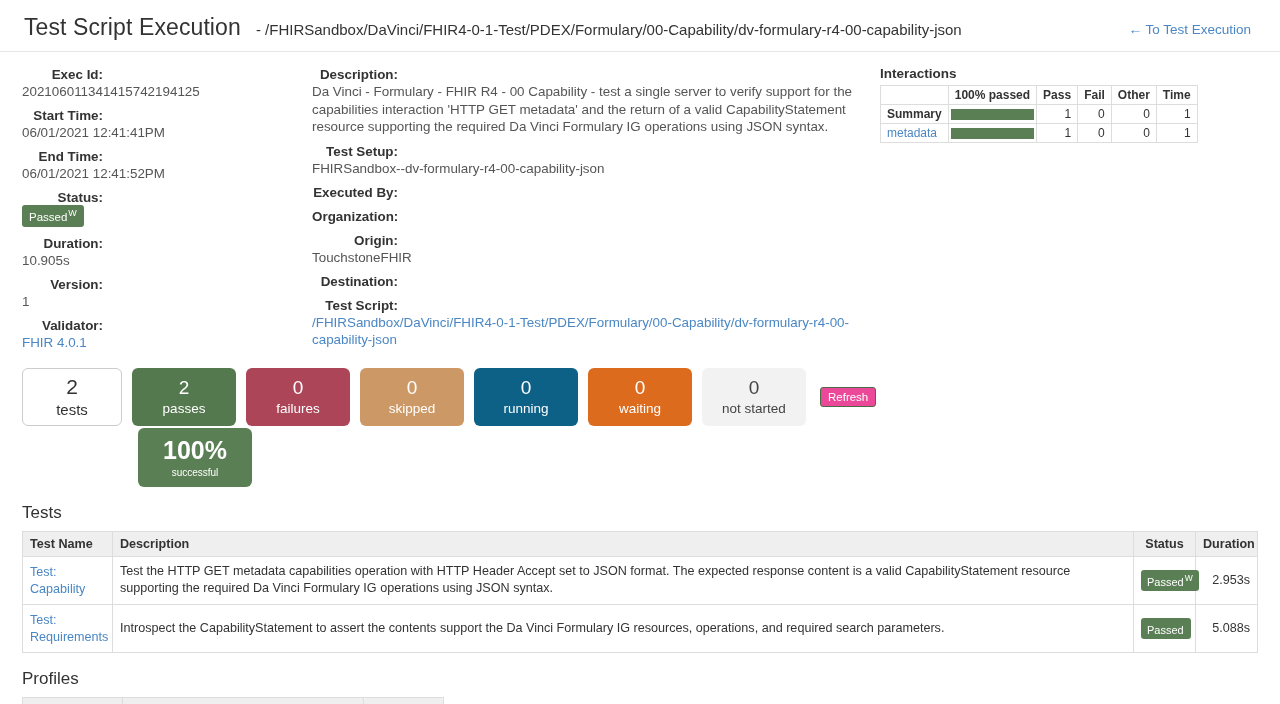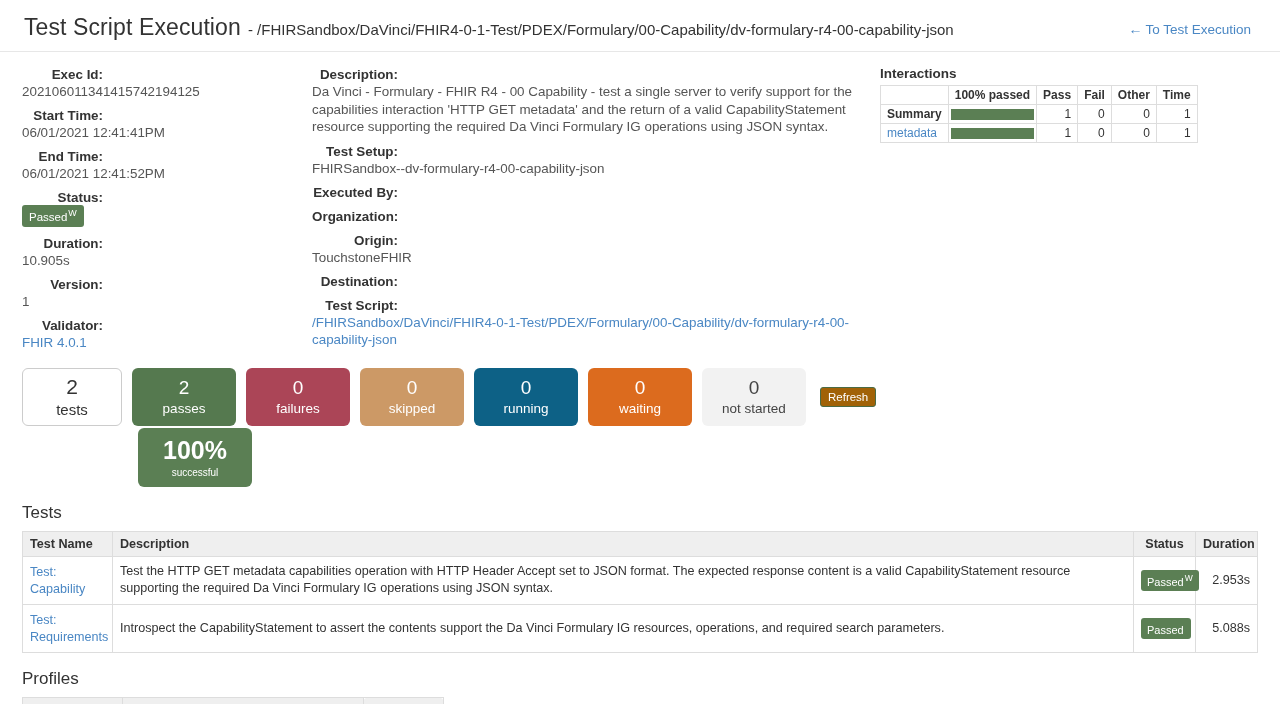--- a/index.html
+++ b/index.html
@@ -14,21 +14,21 @@
   a { color: #4a87c4; text-decoration: none; }
 
   
   .page-header {
     padding: 14px 24px 10px 24px;
     position: relative;
   }
   .page-header .title-line {
     display: flex;
     align-items: baseline;
-    gap: 0;
+    gap: 8px;
   }
   .page-title {
     font-size: 23px;
     font-weight: 400;
     color: #333333;
     letter-spacing: .1px;
     white-space: nowrap;
   }
   .page-subtitle {
     font-size: 15px;
@@ -158,21 +158,21 @@
     display: flex;
     flex-direction: column;
     align-items: center;
     justify-content: center;
     margin-top: 2px;
   }
   .pct-box .num { font-size: 25px; font-weight: bold; }
   .pct-box .lbl { font-size: 10px; margin-top: 2px; }
   .pct-row { padding-left: 116px; }
   .refresh-btn {
-    background: #a16207;
+    background: #ec4899;
     color: #ffffff;
     border: 1px solid #4a6b45;
     border-radius: 3px;
     font-size: 11.5px;
     padding: 3px 7px;
     font-family: "Liberation Sans", sans-serif;
     cursor: pointer;
     align-self: center;
     margin-left: 4px;
   }

